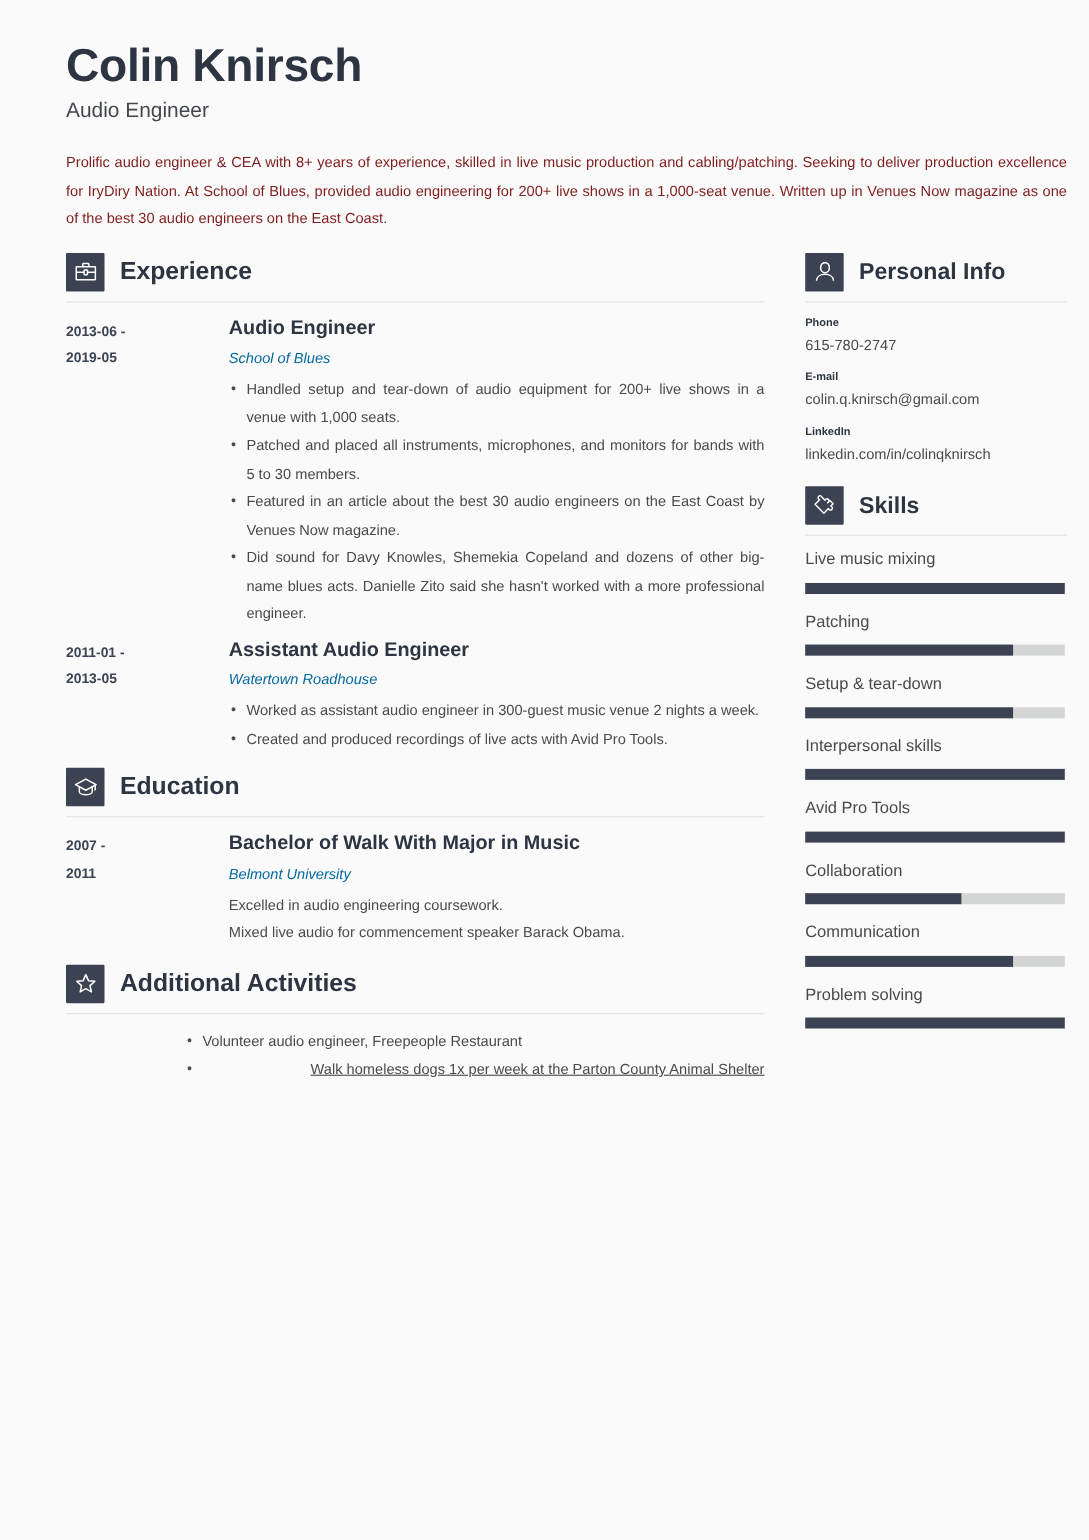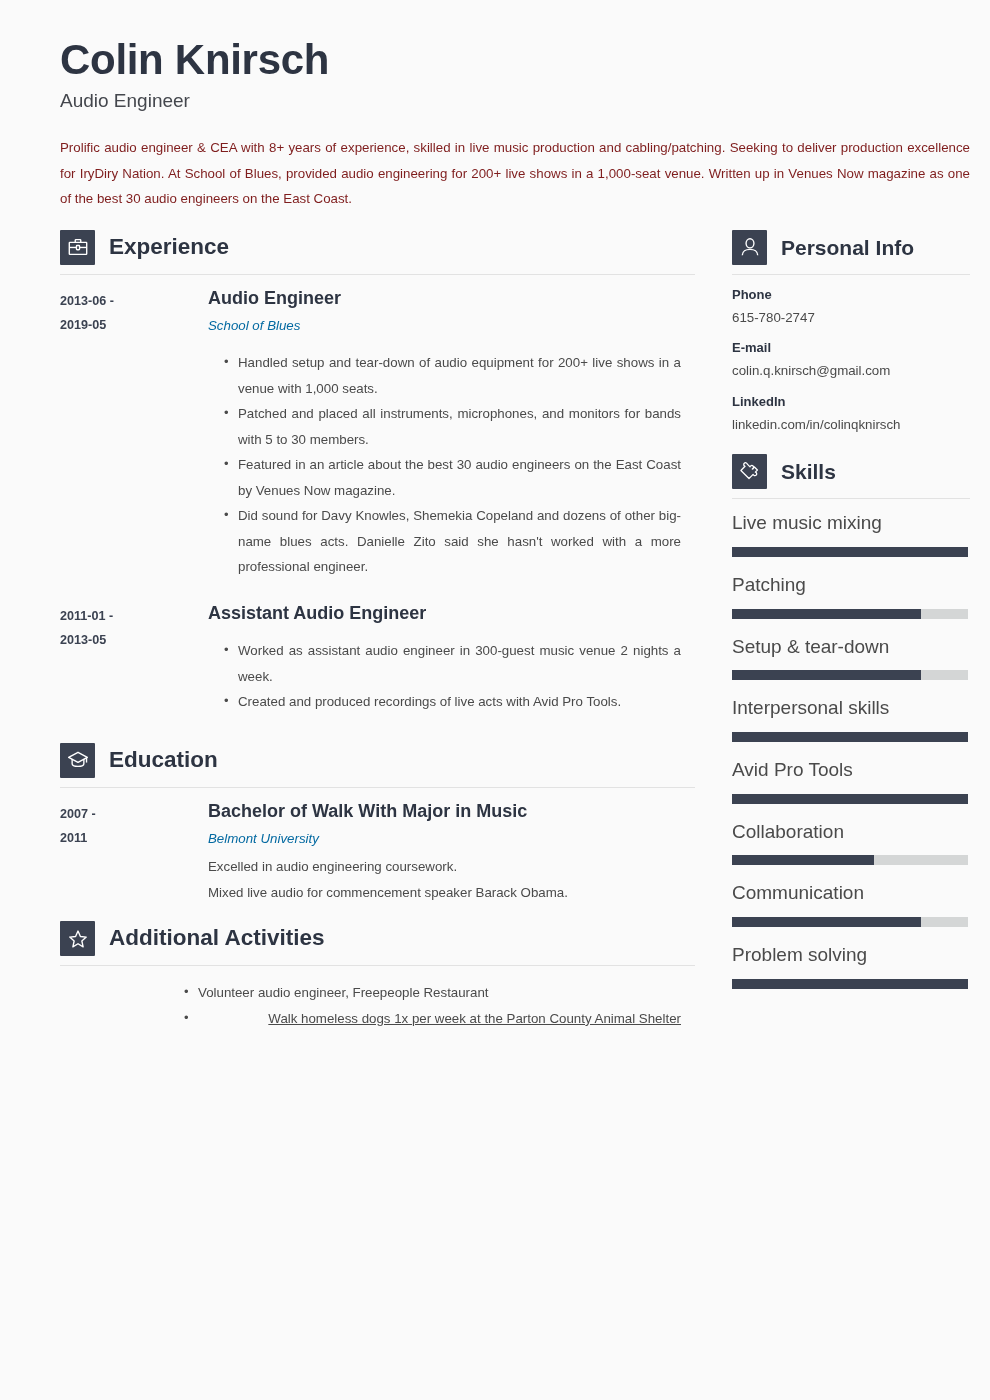--- a/index.html
+++ b/index.html
@@ -120,21 +120,21 @@
     margin-bottom: 7px;
   }
   .entry-org {
     font-size: 13.3px;
     font-style: italic;
     color: #0369a1;
     margin-bottom: 5px;
     line-height: 1.5;
   }
   ul.bullets {
-    margin: 14px;
+    margin: 0;
     padding: 0;
     list-style: none;
   }
   ul.bullets li {
     font-size: 13.3px;
     line-height: 1.92;
     color: #4a4a4a;
     text-align: justify;
     padding-left: 16px;
     position: relative;
@@ -154,37 +154,37 @@
   }
 
   
   .activities-wrap {
     padding-left: 108px;
   }
 
   
   .info-block { margin-bottom: 13px; }
   .info-label {
-    font-size: 13px;
+    font-size: 10px;
     font-weight: bold;
     color: #2d3442;
     margin-bottom: 5px;
     line-height: 1.3;
   }
   .info-value {
     font-size: 13.3px;
     color: #4a4a4a;
     line-height: 1.4;
     word-break: break-word;
   }
   .skill {
     margin-bottom: 16px;
   }
   .skill-name {
-    font-size: 19px;
+    font-size: 15px;
     color: #4a4a4a;
     margin-bottom: 11px;
     line-height: 1.3;
   }
   .skill-track {
     width: 236px;
     height: 10px;
     background: #d4d6d6;
   }
   .skill-fill {
@@ -239,20 +239,21 @@
           </div>
         </div>
 
         <div class="entry">
           <div class="entry-dates">
             <div>2011-01 -</div>
             <div>2013-05</div>
           </div>
           <div class="entry-body">
             <div class="entry-role">Assistant Audio Engineer</div>
+            <div class="entry-org">Watertown Roadhouse</div>
             <ul class="bullets">
               <li>Worked as assistant audio engineer in 300-guest music venue 2 nights a week.</li>
               <li>Created and produced recordings of live acts with Avid Pro Tools.</li>
             </ul>
           </div>
         </div>
       </div>
 
       <div class="section" style="margin-top:14px;">
         <div class="section-head">

